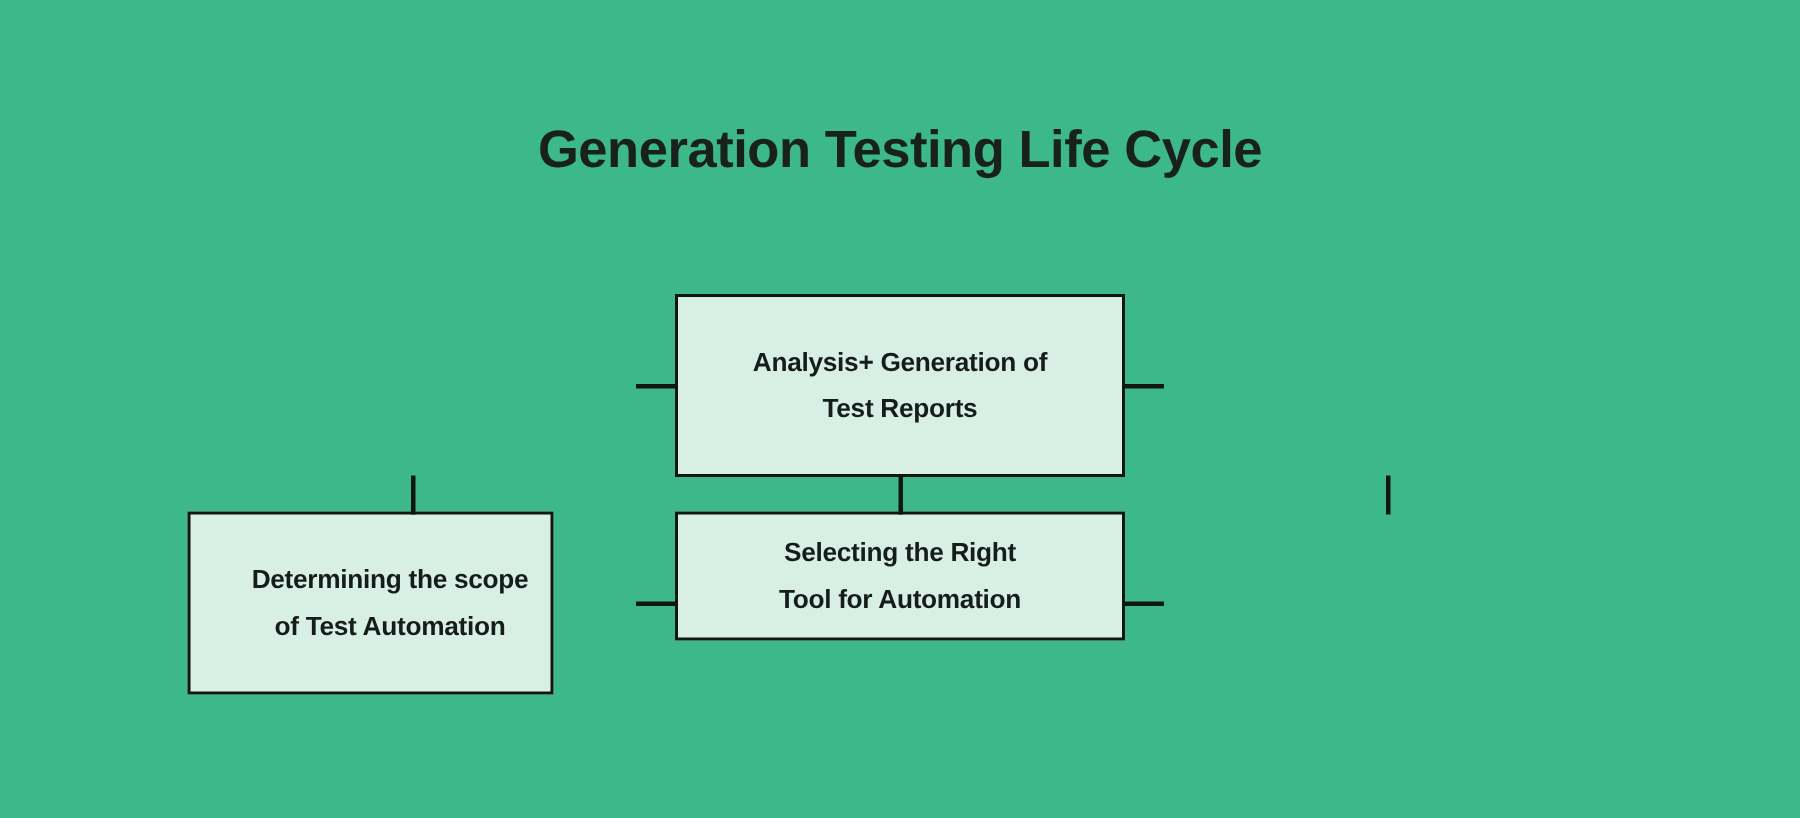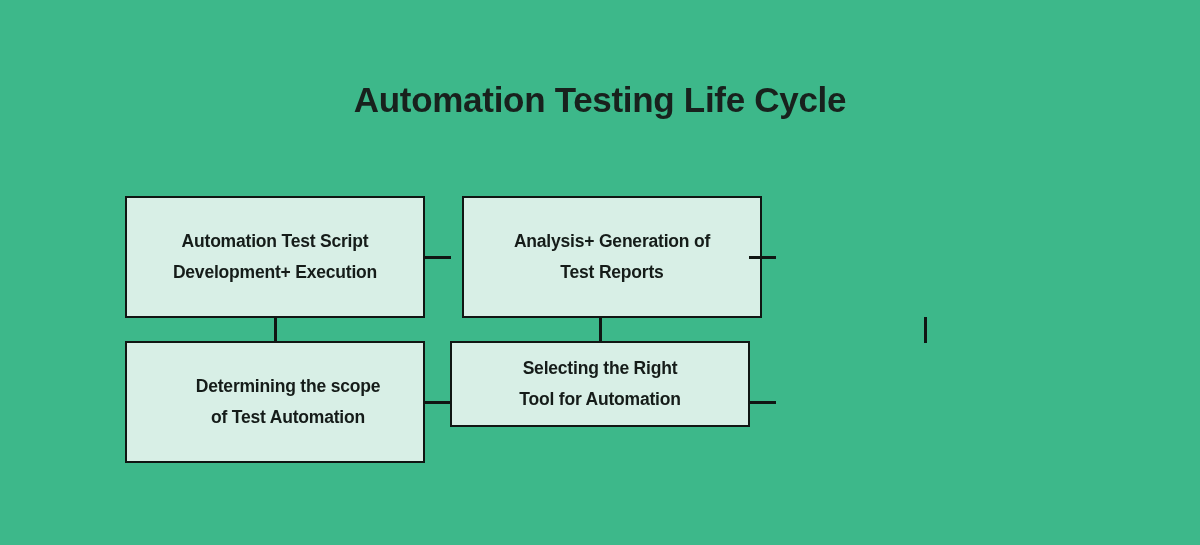--- a/index.html
+++ b/index.html
@@ -59,34 +59,30 @@
     position: absolute;
     width: 3px;
     background: #101613;
   }
 </style>
 </head>
 <body>
 
 <div id="canvas">
 
-  <div id="page-title">Automation Testing Life Cycle</div>
+  <div id="page-title">Generation Testing Life Cycle</div>
 
-  <div class="flow-box" style="left:125px; top:196px; width:300px; height:122px;">
-    <span class="flow-box-label">Automation Test Script
-Development+ Execution</span>
-  </div>
 
-  <div class="flow-box" style="left:450px; top:196px; width:300px; height:122px;margin-left:12px;">
+  <div class="flow-box" style="left:450px; top:196px; width:300px; height:122px;">
     <span class="flow-box-label">Analysis+ Generation of
 Test Reports</span>
   </div>
 
 
-  <div class="flow-box" style="left:125px; top:341px; width:300px; height:122px;padding-left:36px;">
+  <div class="flow-box" style="left:125px; top:341px; width:244px; height:122px;padding-left:36px;">
     <span class="flow-box-label">Determining the scope
 of Test Automation</span>
   </div>
 
   <div class="flow-box" style="left:450px; top:341px; width:300px; height:86px;">
     <span class="flow-box-label">Selecting the Right
 Tool for Automation</span>
   </div>
 
 

